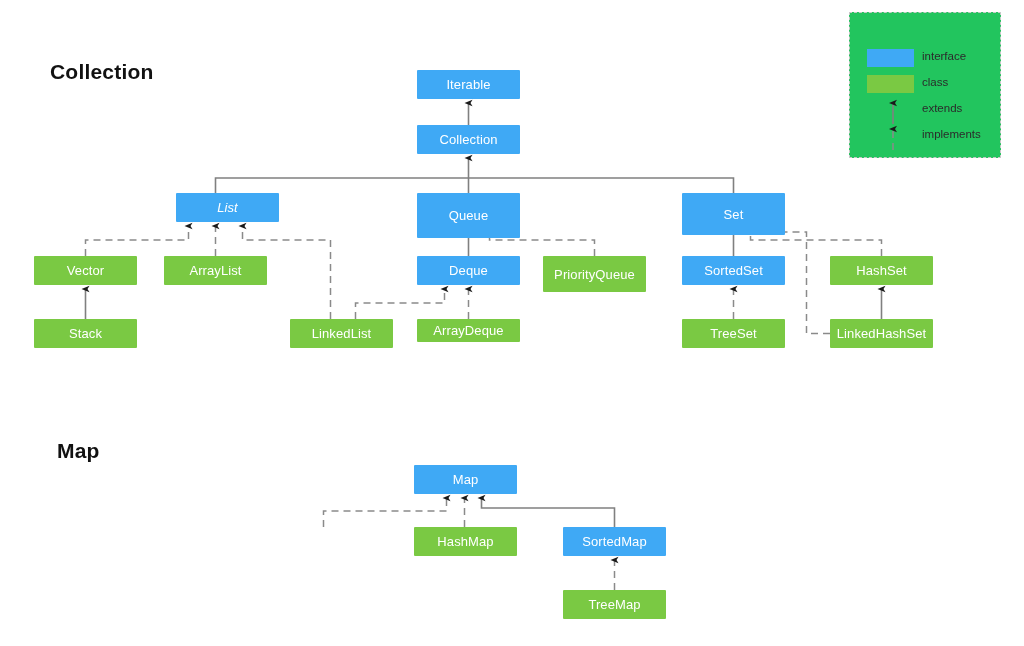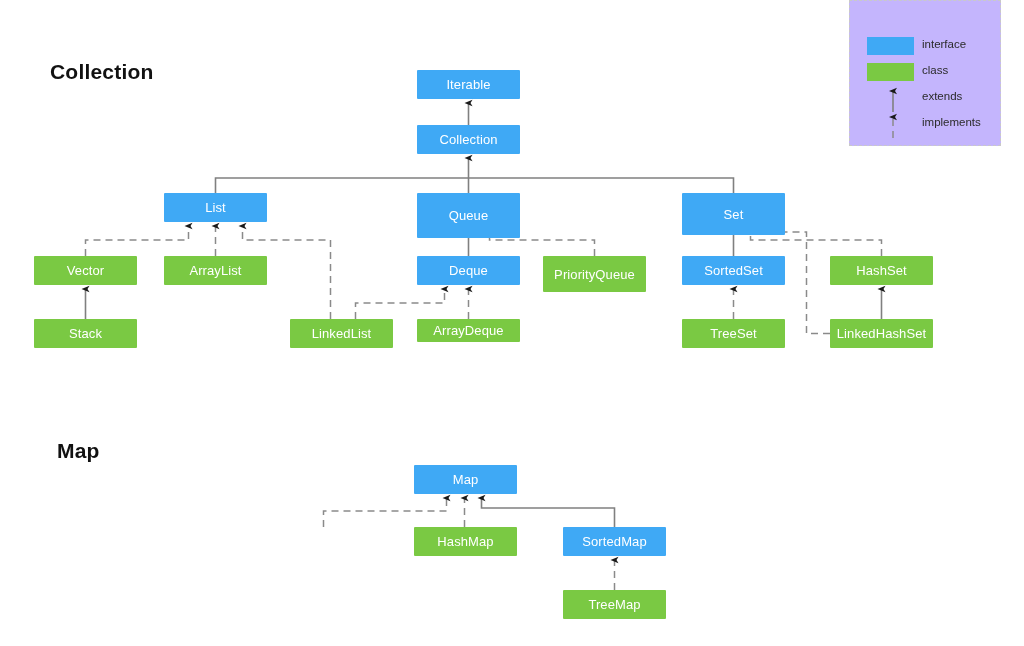--- a/index.html
+++ b/index.html
@@ -47,26 +47,26 @@
     font-size: 21px;
     font-weight: bold;
     color: #111111;
     letter-spacing: 0.2px;
     white-space: nowrap;
   }
 
   #legend {
     position: absolute;
     left: 849px;
-    top: 0;
+    top: 12px;
     width: 152px;
     height: 146px;
     border: 1px dashed #c9c9c9;
     box-sizing: border-box;
-    background: #c4b5fd;
+    background: #22c55e;
   }
   .legend-row {
     position: absolute;
     left: 0;
     width: 152px;
     height: 22px;
   }
   .legend-swatch {
     position: absolute;
     left: 17px;
@@ -185,21 +185,21 @@
     <g>
       <path d="M614.5,590 L614.5,560" stroke="#8a8a8a" stroke-width="1.5" stroke-dasharray="7,5" fill="none" marker-end="url(#ah)"></path>
     </g>
   </svg>
 
   <div class="section-title" style="left:50px; top:60px;">Collection</div>
   <div class="section-title" style="left:57px; top:439px;">Map</div>
 
   <div class="node iface" style="left:417px; top:70px; width:103px; height:29px;">Iterable</div>
   <div class="node iface" style="left:417px; top:125px; width:103px; height:29px;">Collection</div>
-  <div class="node iface" style="left:164px; top:193px; width:103px; height:29px;">List</div>
+  <div class="node iface" style="left:176px; top:193px; width:103px; height:29px;font-style:italic;">List</div>
   <div class="node iface" style="left:417px; top:193px; width:103px; height:45px;">Queue</div>
   <div class="node iface" style="left:682px; top:193px; width:103px; height:42px;">Set</div>
   <div class="node klass" style="left:34px; top:256px; width:103px; height:29px;">Vector</div>
   <div class="node klass" style="left:164px; top:256px; width:103px; height:29px;">ArrayList</div>
   <div class="node iface" style="left:417px; top:256px; width:103px; height:29px;">Deque</div>
   <div class="node klass" style="left:543px; top:256px; width:103px; height:36px;">PriorityQueue</div>
   <div class="node iface" style="left:682px; top:256px; width:103px; height:29px;">SortedSet</div>
   <div class="node klass" style="left:830px; top:256px; width:103px; height:29px;">HashSet</div>
   <div class="node klass" style="left:34px; top:319px; width:103px; height:29px;">Stack</div>
   <div class="node klass" style="left:290px; top:319px; width:103px; height:29px;">LinkedList</div>

